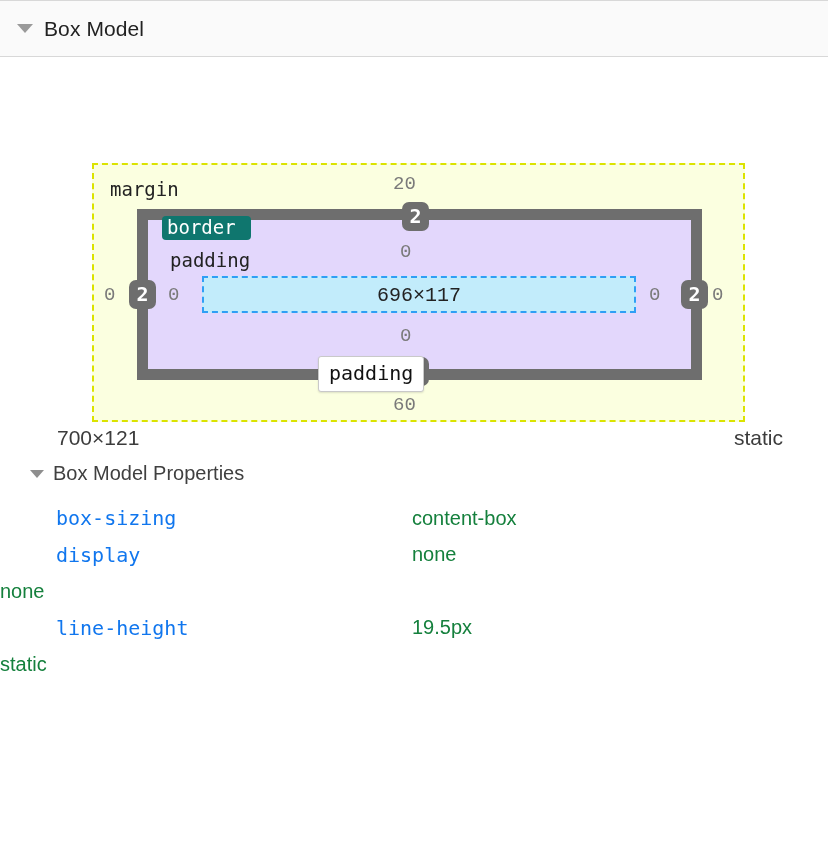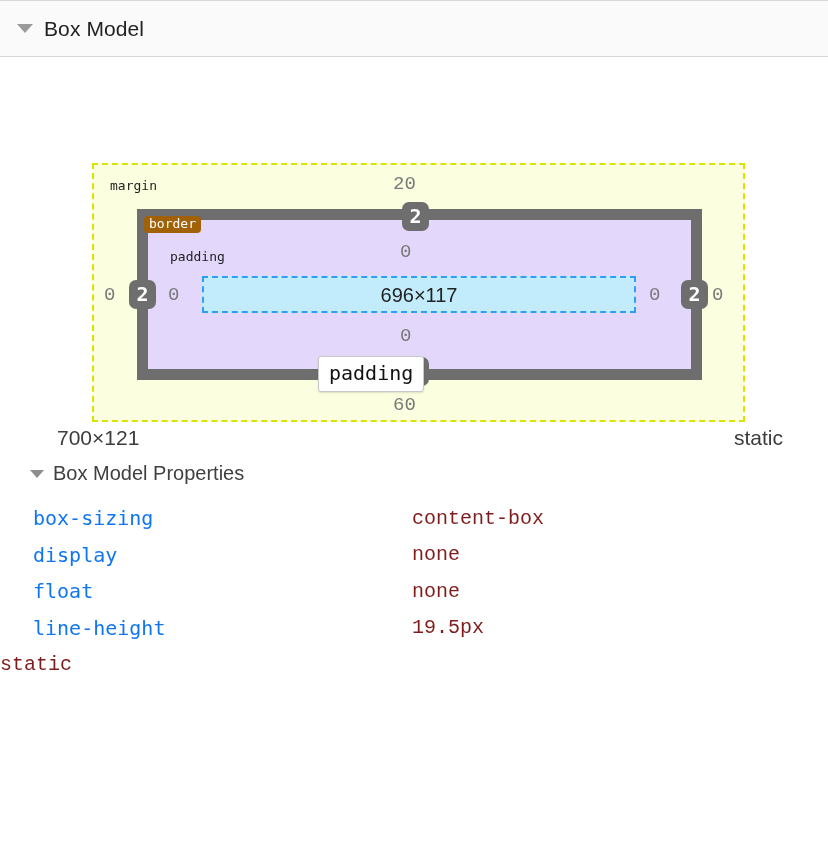--- a/index.html
+++ b/index.html
@@ -71,31 +71,31 @@
     position: absolute;
     left: 202px; top: 219px;
     width: 434px; height: 37px;
     background: #c2ecfb;
     border: 2px dashed #2f9ff5;
   }
 
   .lbl {
     position: absolute;
     font-family: "DejaVu Sans Mono", monospace;
-    font-size: 13px;
+    font-size: 19px;
     color: #222;
     white-space: nowrap;
   }
   .lbl-margin  { left: 110px; top: 121px; }
   .lbl-padding { left: 170px; top: 192px; }
   .lbl-border  {
-    left: 144px; top: 159px;
+    left: 162px; top: 159px;
     color: #ffffff;
-    background: #a16207;
-    padding: 0 5px 2px 5px;
+    background: #0f766e;
+    padding: 0 15px 2px 5px;
     border-radius: 4px;
   }
 
   .num {
     position: absolute;
     font-family: Liberation Mono, monospace;
     font-size: 19px;
     color: #7a7a7a;
     white-space: nowrap;
     text-align: center;
@@ -107,21 +107,21 @@
   .num-m-left   { left: 104px; top: 227px; }
   .num-p-left   { left: 168px; top: 227px; }
   .num-p-right  { left: 649px; top: 227px; }
   .num-m-right  { left: 712px; top: 227px; }
 
   .content-size {
     position: absolute;
     left: 202px; top: 227px;
     width: 434px;
     text-align: center;
-    font-family: Liberation Sans, sans-serif;
+    font-family: Liberation Mono, monospace;
     font-size: 20px;
     color: #222222;
   }
 
   
   .badge {
     position: absolute;
     background: #6e6e6e;
     color: #ffffff;
     font-family: "DejaVu Sans Mono", monospace;
@@ -193,29 +193,29 @@
     left: 0; top: 500px;
     width: 828px;
   }
   .prop-row {
     display: flex;
     height: 36.5px;
     align-items: center;
   }
   .prop-name {
     width: 412px;
-    padding-left: 33px;
+    padding-left: 56px;
     font-family: "DejaVu Sans Mono", monospace;
     font-size: 20px;
     color: #1076ee;
   }
   .prop-value {
-    font-family: Liberation Mono, monospace;
-    font-size: 20px;
-    color: #7f1d1d;
+    font-family: Liberation Sans, sans-serif;
+    font-size: 20px;
+    color: #15803d;
   }
 </style>
 </head>
 <body>
 
 <div class="panel-header">
   <span class="tri"></span>
   <span class="panel-header-title">Box Model</span>
 </div>
 
@@ -263,21 +263,20 @@
 <div class="props-list">
   <div class="prop-row">
     <span class="prop-name">box-sizing</span>
     <span class="prop-value">content-box</span>
   </div>
   <div class="prop-row">
     <span class="prop-name">display</span>
     <span class="prop-value">none</span>
   </div>
   <div class="prop-row">
-    <span class="prop-name">float</span>
     <span class="prop-value">none</span>
   </div>
   <div class="prop-row">
     <span class="prop-name">line-height</span>
     <span class="prop-value">19.5px</span>
   </div>
   <div class="prop-row">
     <span class="prop-value">static</span>
   </div>
 </div>

